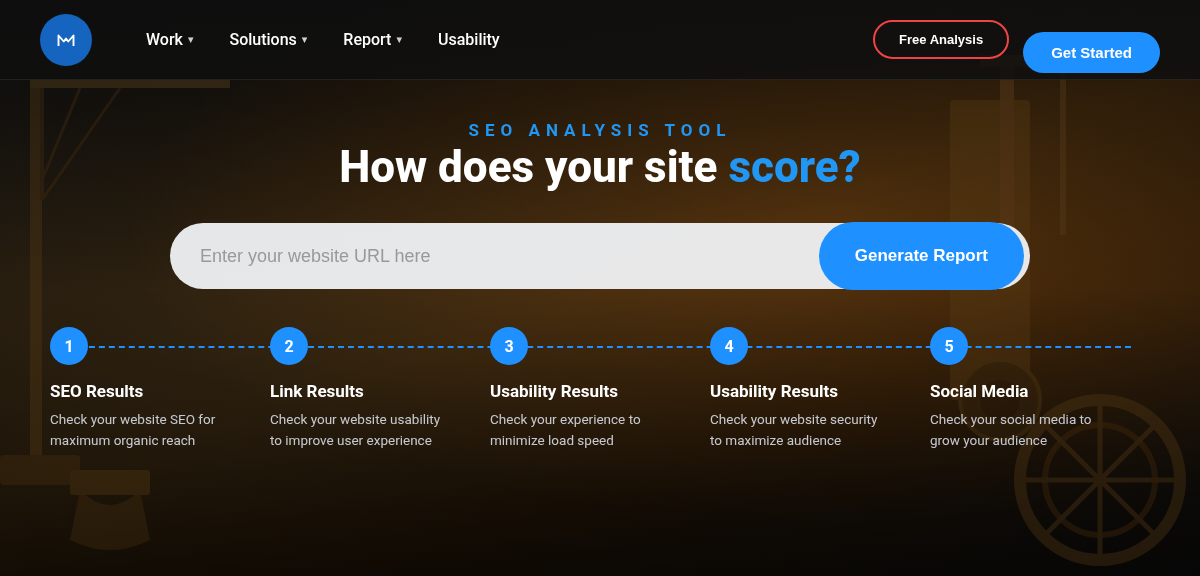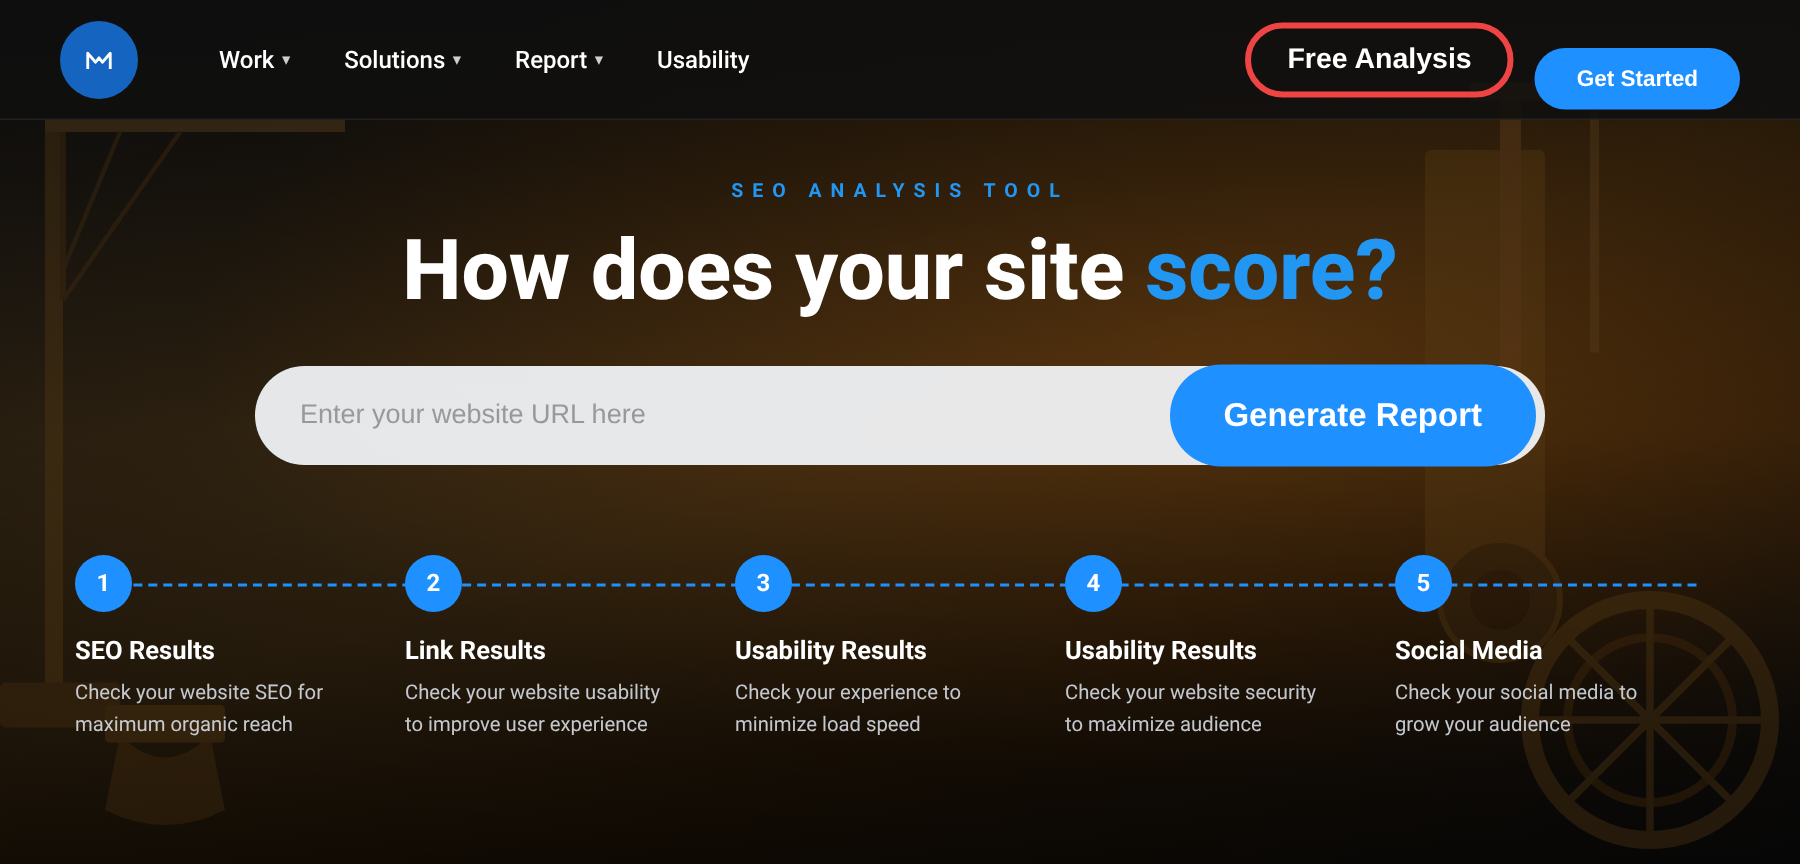--- a/index.html
+++ b/index.html
@@ -104,25 +104,25 @@
     }
 
     .nav-actions {
       display: flex;
       align-items: center;
       gap: 14px;
     }
 
     .btn-outline {
       background: transparent;
-      border: 4px solid #ef4444;
+      border: 2px solid #ef4444;
       color: white;
       padding: 10px 24px;
       border-radius: 30px;
-      font-size: 19px;
+      font-size: 13px;
       font-weight: 600;
       cursor: pointer;
       white-space: nowrap;
     }
 
     .btn-primary {
       background: #1e90ff;
       border: none;
       color: white;
       padding: 12px 28px;
@@ -139,70 +139,70 @@
       position: relative;
       z-index: 5;
       display: flex;
       flex-direction: column;
       align-items: center;
       padding-top: 40px;
     }
 
     .hero-subtitle {
       color: #2196f3;
-      font-size: 13px;
+      font-size: 17px;
       font-weight: 700;
       letter-spacing: 6px;
       text-transform: uppercase;
-      margin-bottom: 15px;
+      margin-bottom: 3px;
     }
 
     .hero-title {
       color: white;
-      font-size: 56px;
+      font-size: 44px;
       font-weight: 800;
       margin-bottom: 32px;
       text-align: left;
       line-height: 1.1;
     }
 
     .hero-title .accent {
       color: #2196f3;
     }
 
     .search-bar {
       display: flex;
       align-items: center;
       background: rgba(240, 242, 245, 0.95);
       border-radius: 50px;
       width: 860px;
       height: 66px;
       padding: 6px 6px 6px 30px;
-      margin-bottom: 60px;
+      margin-bottom: 38px;
     }
 
     .search-input {
       flex: 1;
       background: transparent;
       border: none;
       outline: none;
       font-size: 18px;
       color: #555;
     }
 
     .search-input::placeholder { color: #999; }
 
     .btn-generate {
       background: #1e90ff;
       border: none;
       color: white;
       padding: 4px 36px;
       height: 68px;
       border-radius: 40px;
-      font-size: 22px;
+      font-size: 17px;
       font-weight: 700;
       cursor: pointer;
       white-space: nowrap;
     }
 
     
     .steps-container {
       position: relative;
       z-index: 5;
       padding: 0 50px;

